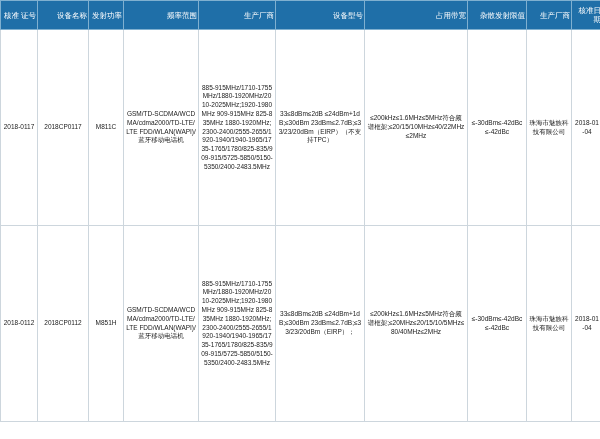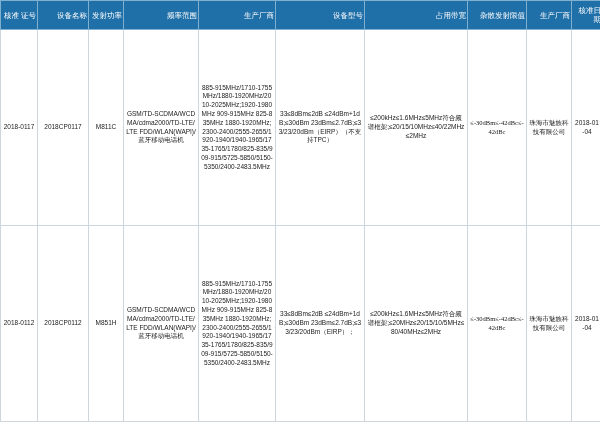--- a/index.html
+++ b/index.html
@@ -78,21 +78,21 @@
   .row-h {
     height: 196px;
   }
   .c-num   { width: 34px; }
   .c-code  { width: 48px; }
   .c-model { width: 32px; }
   .c-name  { width: 72px; }
   .c-freq  { width: 74px; }
   .c-power { width: 86px; }
   .c-band  { width: 100px; }
-  .c-spur  { width: 56px; font-family: Liberation Serif, serif; }
+  .c-spur  { width: 56px; }
   .c-maker { width: 42px; margin-top: 44px; }
   .c-date1 { width: 28px; }
 </style>
 </head>
 <body>
 
 <div class="doc">
   <table class="cert">
     <thead>
       <tr>

